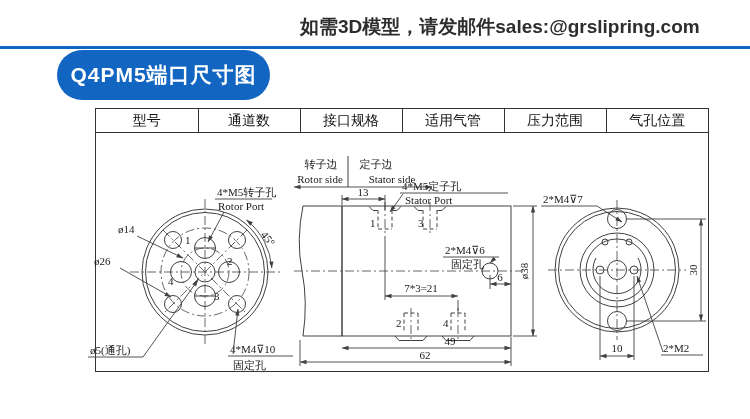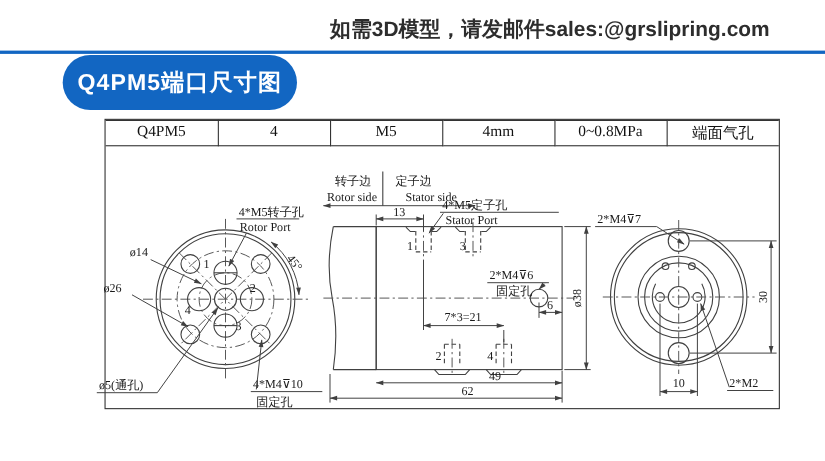--- a/index.html
+++ b/index.html
@@ -35,27 +35,27 @@
 
   <div class="top-line"></div>
   <div class="badge">
     <span>Q4PM5端口尺寸图</span>
   </div>
   <div class="note">如需3D模型，请发邮件sales:@grslipring.com</div>
 
   <div class="frame">
     <table class="spec">
       <tbody>
-      <tr>
-        <td>Q4PM5</td>
-        <td>4</td>
-        <td>M5</td>
-        <td>4mm</td>
-        <td>0~0.8MPa</td>
-        <td>端面气孔</td>
+          <tr>
+        <th>型号</th>
+        <th>通道数</th>
+        <th>接口规格</th>
+        <th>适用气管</th>
+        <th>压力范围</th>
+        <th>气孔位置</th>
       </tr>
     </tbody>
       </table>
   </div>
 
   <svg class="draw" width="750" height="419" viewBox="0 0 750 419">
     <defs>
       <marker id="arr" viewBox="0 0 10 10" refX="9.5" refY="5" markerWidth="8" markerHeight="8" orient="auto-start-reverse">
         <path d="M0.5,2 L10,5 L0.5,8 Z" fill="#404040"></path>
       </marker>

